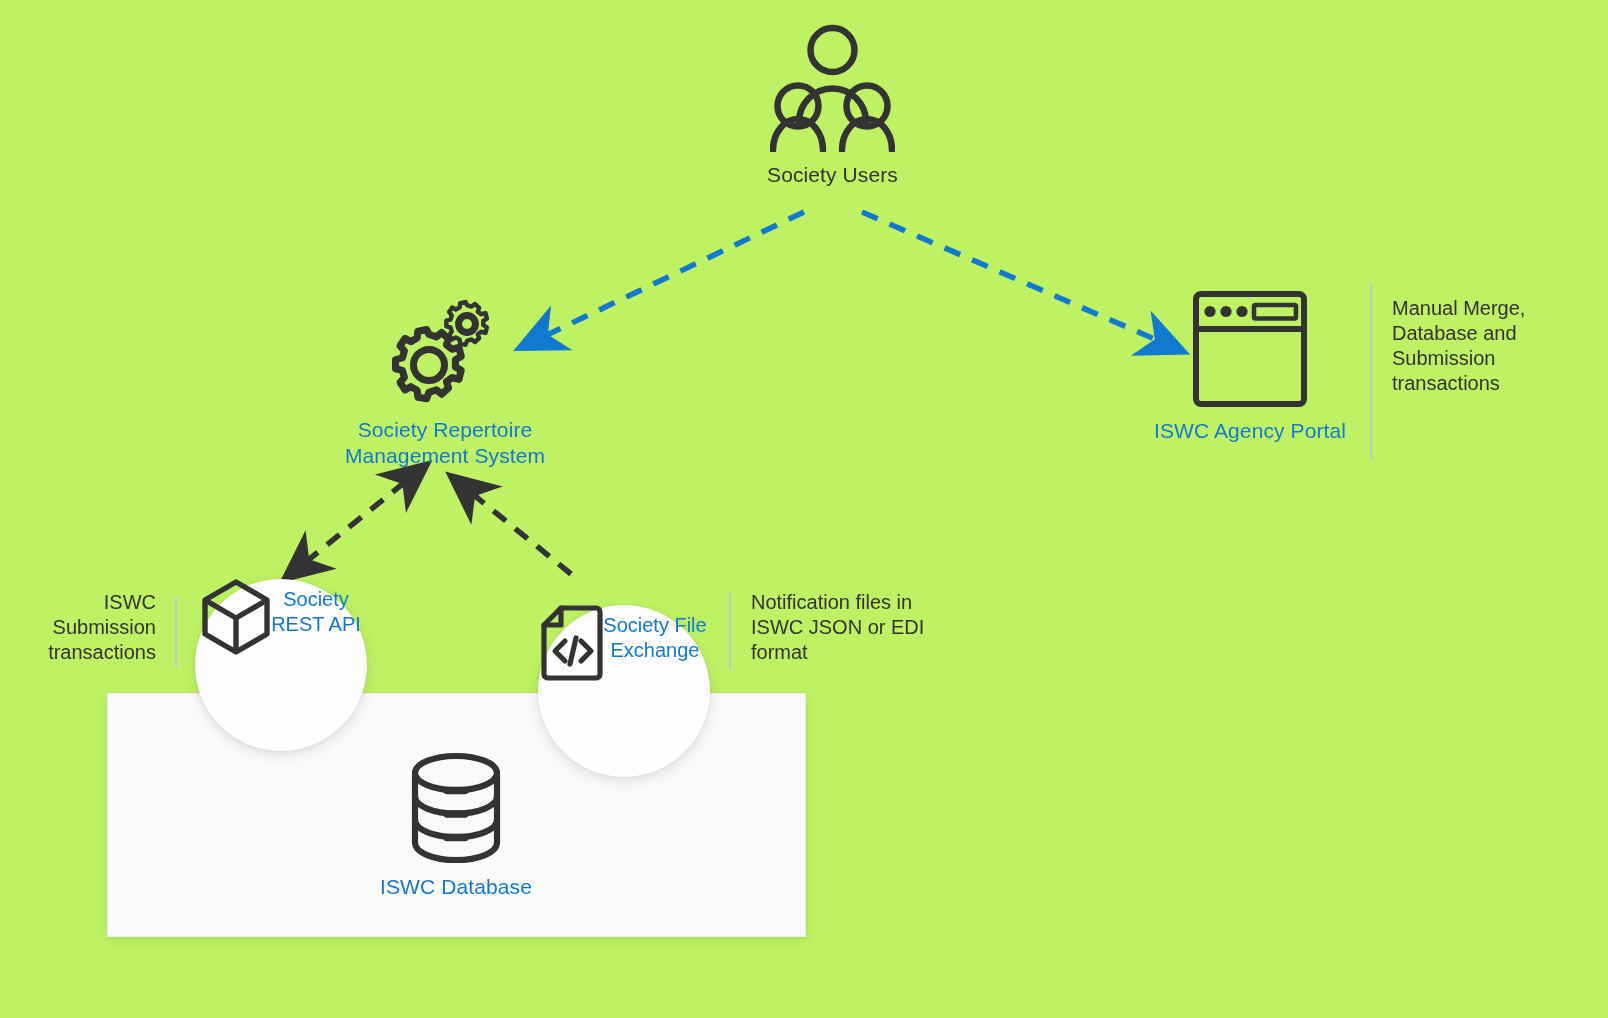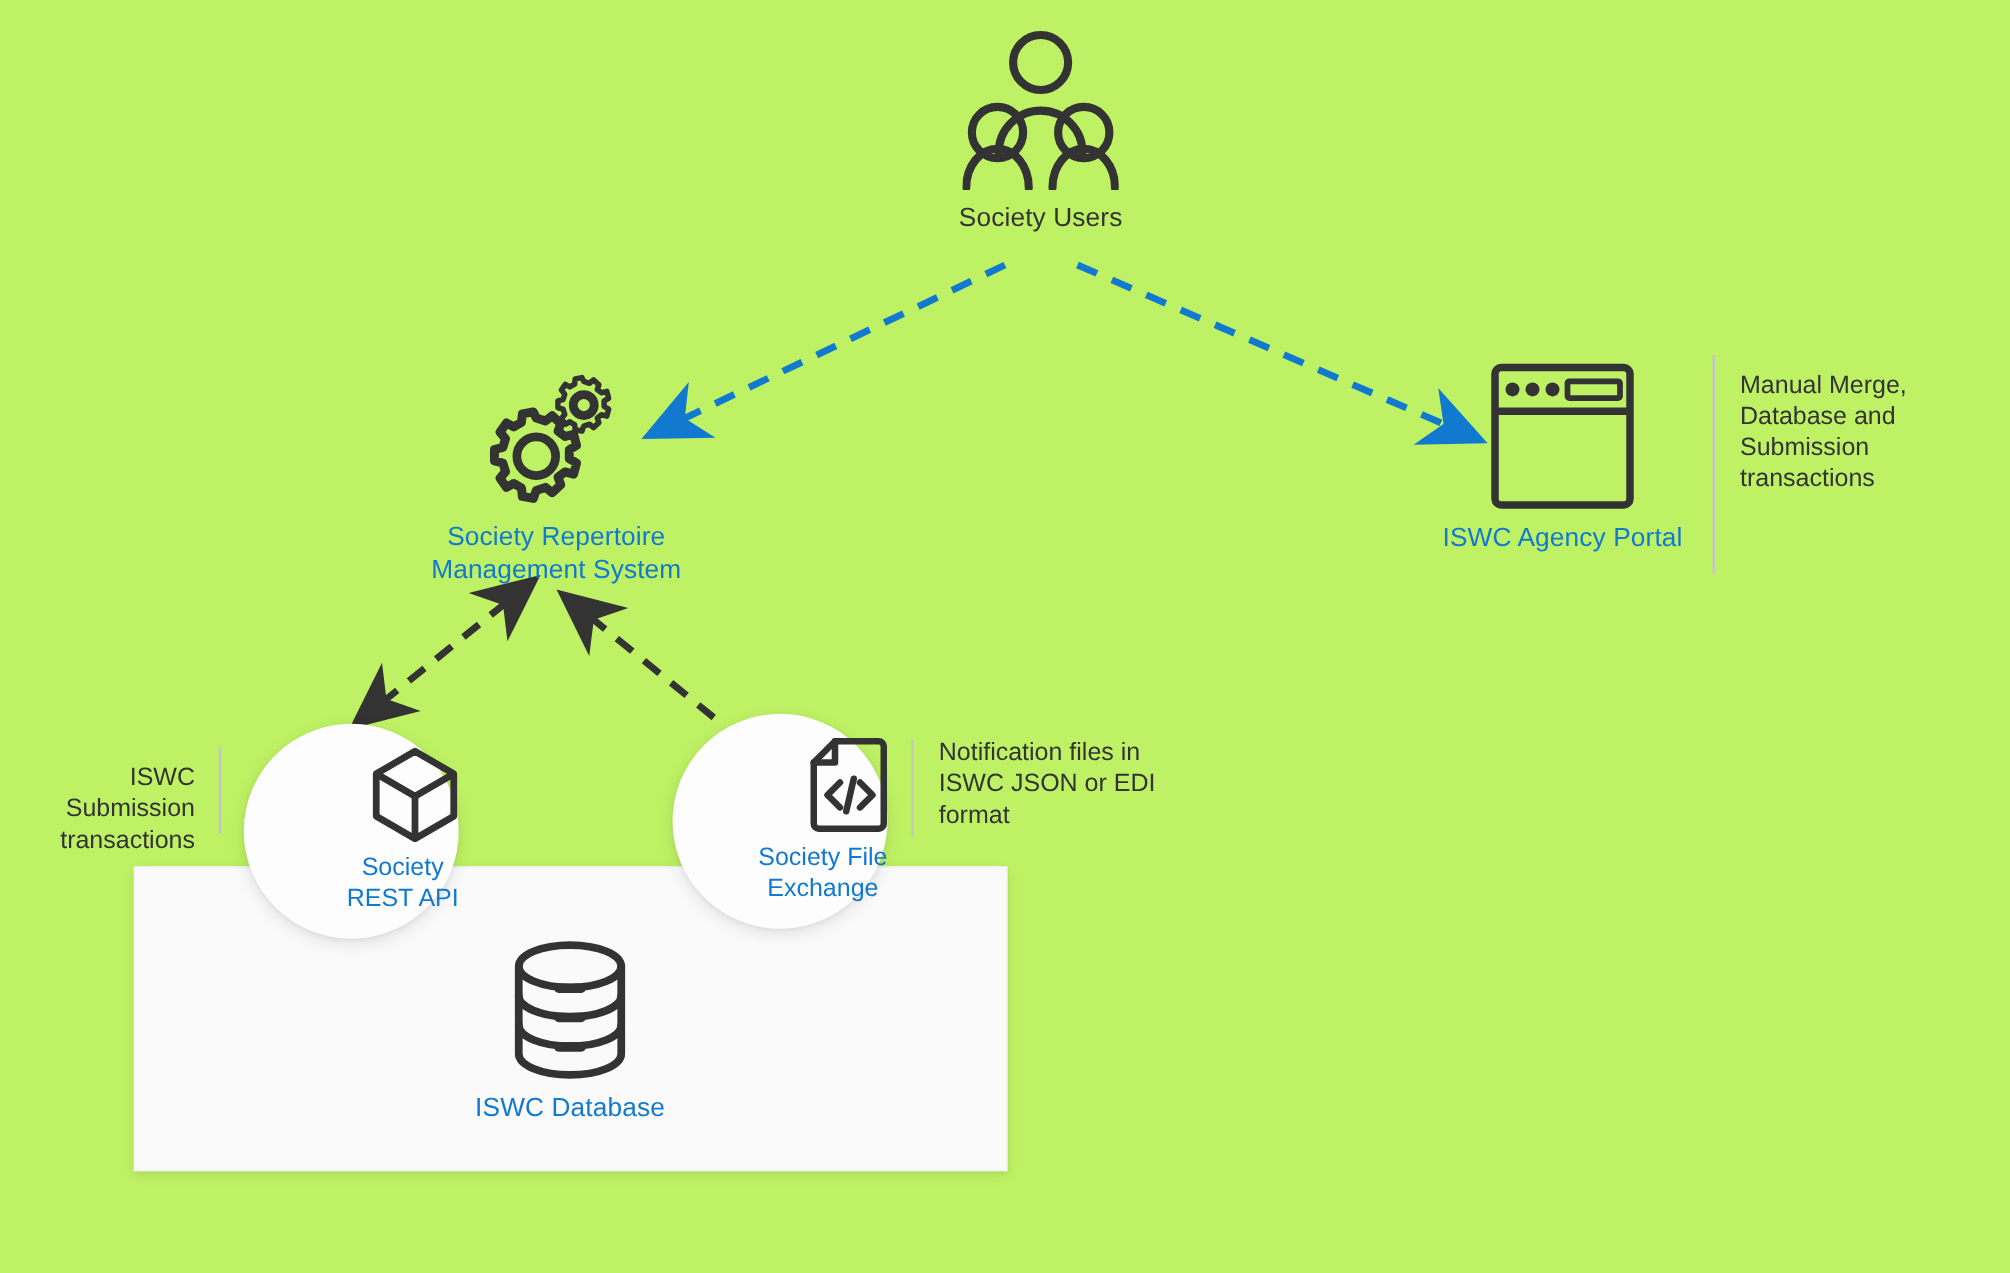--- a/index.html
+++ b/index.html
@@ -67,22 +67,22 @@
   
   .chip {
     position: absolute;
     z-index: 5;
     width: 172px;
     height: 172px;
     border-radius: 50%;
     background: #fdfdfd;
     box-shadow: 0 4px 14px rgba(0,0,0,0.10), 0 1px 4px rgba(0,0,0,0.06);
     display: flex;
-    flex-direction: column;
-    align-items: flex-end;
+    flex-direction: row;
+    align-items: flex-start;
     justify-content: center;
     text-align: center;
   }
   .chip .glyph { line-height: 0; }
   .chip .label {
     margin-top: 8px;
     font-size: 20px;
     line-height: 25px;
     color: #1279d0;
     white-space: pre-line;
@@ -90,21 +90,21 @@
 
   
   .note {
     position: absolute;
     z-index: 4;
     font-size: 20px;
     line-height: 25px;
     color: #333333;
     white-space: pre-line;
   }
-  .note.right-align { text-align: right; margin-top: 20px; }
+  .note.right-align { text-align: right; }
   .note.left-align  { text-align: left; }
 
   .divider {
     position: absolute;
     z-index: 4;
     width: 2px;
     background: #c6c6c6;
   }
 </style>
 </head>
@@ -216,21 +216,21 @@
     </span>
     <span class="label">Society
 REST API</span>
   </div>
 
   <div class="divider" style="left:175px; top:597px; height:70px;"></div>
   <div class="note right-align" style="left:8px; top:590px; width:148px;">ISWC
 Submission
 transactions</div>
 
-  <div class="chip" style="left:538px; top:571px;">
+  <div class="chip" style="left:538px; top:605px;">
     <span class="glyph">
       <svg width="62" height="76" viewBox="0 0 62 76" fill="none" stroke="#333333" stroke-width="5.2" stroke-linejoin="round" stroke-linecap="round">
         <path d="M20 3 L55 3 A4 4 0 0 1 59 7 L59 69 A4 4 0 0 1 55 73
                  L7 73 A4 4 0 0 1 3 69 L3 20 Z"></path>
         <path d="M20 3 L20 20 L3 20"></path>
         <path d="M24 36 L14 46 L24 56"></path>
         <path d="M40 36 L50 46 L40 56"></path>
         <path d="M35 33 L29 59"></path>
       </svg>
     </span>

